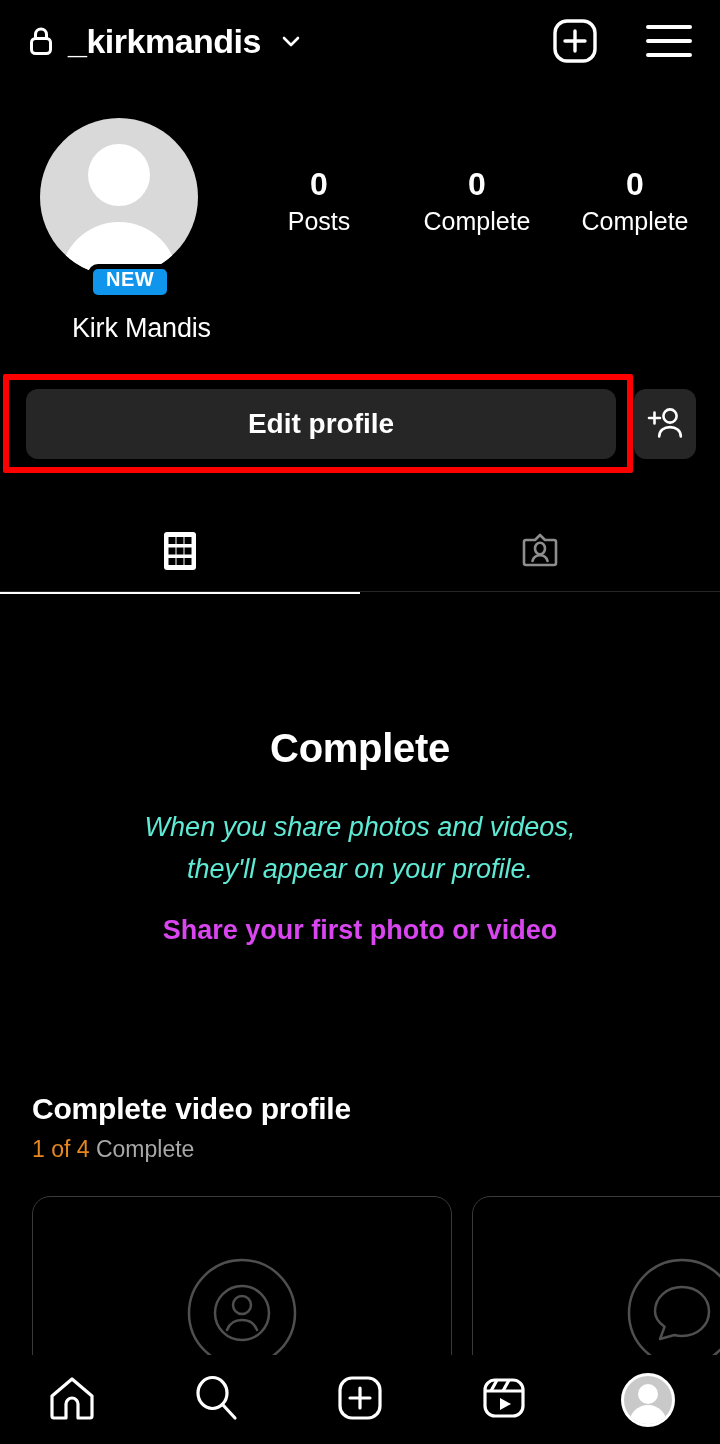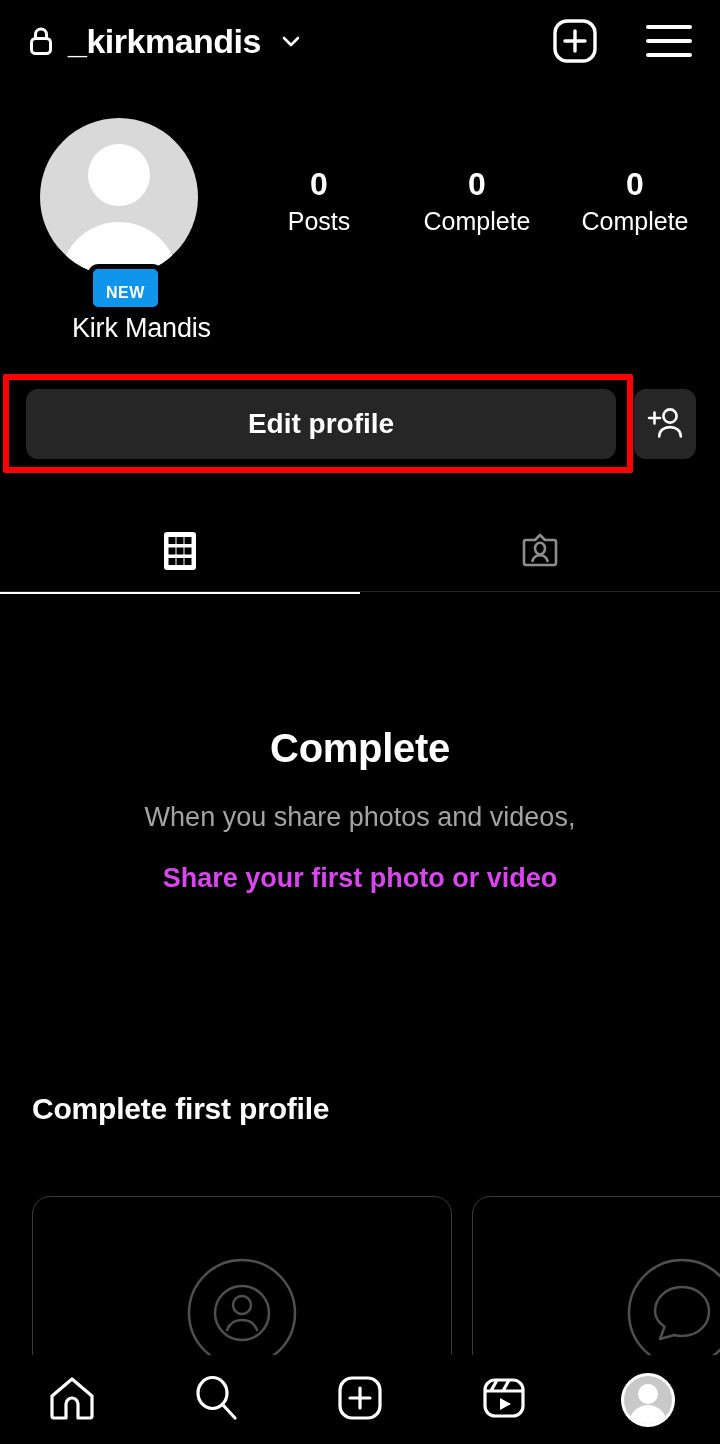--- a/index.html
+++ b/index.html
@@ -36,22 +36,22 @@
     position:absolute; left:50%; top:26px; transform:translateX(-50%);
     width:62px; height:62px; border-radius:50%; background:#fff;
   }
   .avatar .body {
     position:absolute; left:50%; bottom:-22px; transform:translateX(-50%);
     width:118px; height:76px; border-radius:60px 60px 0 0; background:#fff;
   }
   .new-badge {
     position:absolute; left:48px; top:146px;
     background:#0f95ec; color:#fff;
-    font-size:16px; font-weight:bold; letter-spacing:0.5px;
-    padding:16px 13px 6px; border-radius:10px;
+    font-size:20px; font-weight:bold; letter-spacing:0.5px;
+    padding:0 13px 6px; border-radius:10px;
     border:5px solid #000;
     line-height:1;
   }
   .display-name {
     position:absolute; top:195px; left:32px;
     font-size:27px; font-weight:normal; letter-spacing:-0.2px;
   }
 
   .stats { display:flex; flex:1; padding-top:48px; padding-right:6px; }
   .stat { flex:1; text-align:center; }
@@ -79,21 +79,21 @@
 
   
   .tabs { position:absolute; top:512px; left:0; width:720px; height:82px; display:flex; }
   .tab { flex:1; display:flex; align-items:center; justify-content:center; position:relative; }
   .tab-underline { position:absolute; bottom:0; left:0; width:100%; height:3px; background:#fff; }
   .tabs-divider { position:absolute; top:591px; left:0; width:720px; height:1px; background:#262626; }
 
   
   .empty { position:absolute; top:726px; left:0; width:720px; text-align:center; }
   .empty h2 { font-size:40px; font-weight:bold; letter-spacing:-0.3px; }
-  .empty p { font-size:27px; color:#a3a3a3; line-height:1.55; margin-top:26px; }
+  .empty p { font-size:27px; color:#5eead4; line-height:1.55; margin-top:36px;font-style:italic; }
   .empty a { display:inline-block; margin-top:24px; font-size:27px; font-weight:bold; color:#d946ef; text-decoration:none; }
 
   
   .complete { position:absolute; top:1092px; left:32px; width:660px; }
   .complete h3 { font-size:30px; font-weight:bold; letter-spacing:-0.2px; }
   .complete .sub { font-size:23px; margin-top:10px; color:#a8a8a8; }
   .complete .sub .count { color:#e8871e; }
 
   .cards { position:absolute; top:1196px; left:32px; display:flex; gap:20px; }
   .card {
@@ -227,26 +227,30 @@
         </svg>
       </span>
     </div>
   </div>
   <div class="tabs-divider"></div>
 
   <div class="empty">
     <h2>Complete</h2>
     <p>
       <span>When you share photos and videos,</span><br>
+      <span>they'll appear on your profile.</span>
     </p>
     <a href="#">Share your first photo or video</a>
   </div>
 
   <div class="complete">
-    <h3>Complete first profile</h3>
+    <h3>Complete video profile</h3>
+    <div class="sub">
+      <span class="count">1 of 4</span><span> Complete</span>
+    </div>
   </div>
 
   <div class="cards">
     <div class="card">
       <span>
         <svg width="120" height="120" viewBox="0 0 120 120" fill="none">
           <circle cx="60" cy="60" r="53" stroke="#4f4f4f" stroke-width="2.5"></circle>
           <circle cx="60" cy="60" r="27" stroke="#4f4f4f" stroke-width="2.5"></circle>
           <circle cx="60" cy="52" r="9" stroke="#4f4f4f" stroke-width="2.5"></circle>
           <path d="M45 77c2.5-7 8.5-10 15-10s12.5 3 15 10" stroke="#4f4f4f" stroke-width="2.5" stroke-linecap="round"></path>

